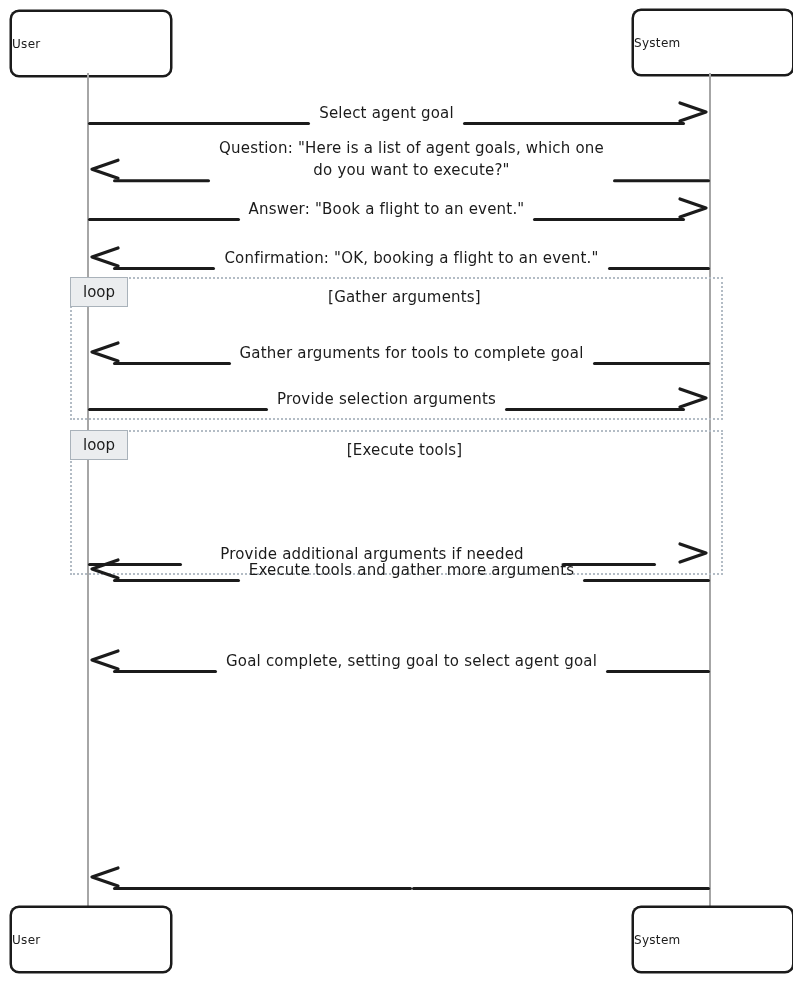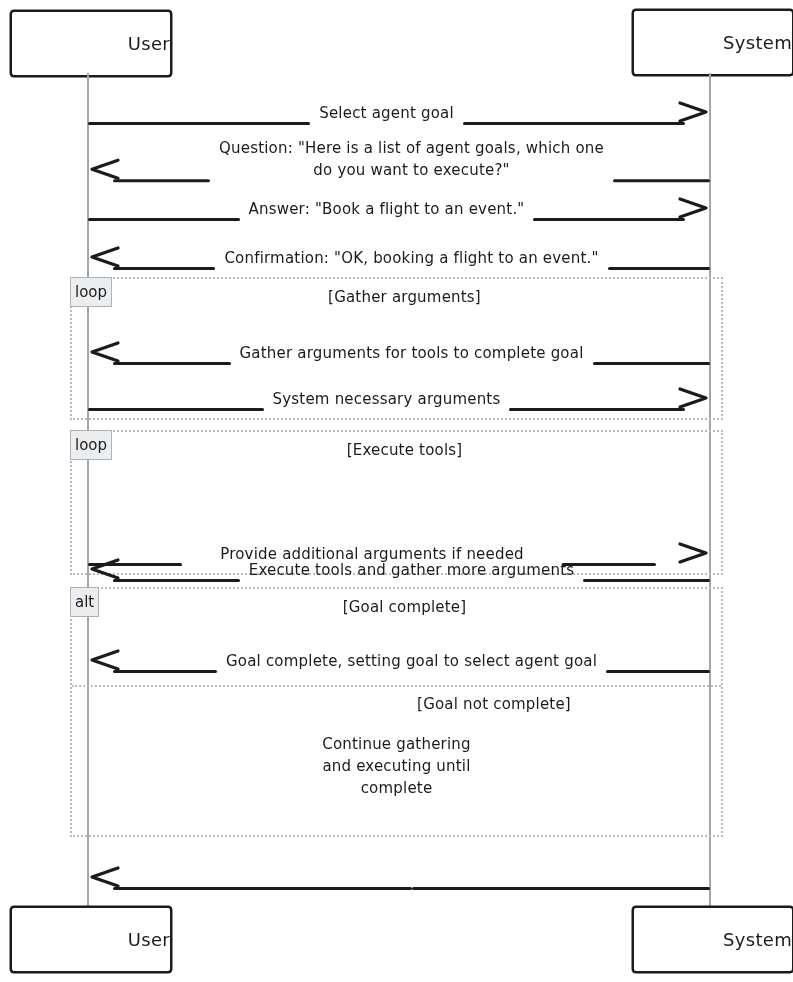--- a/index.html
+++ b/index.html
@@ -4,24 +4,24 @@
 <style>
   html,body{margin:0;padding:0;background:#ffffff;}
   .canvas{
     position:relative;width:793px;height:982px;background:#ffffff;
     font-family:"DejaVu Sans","Liberation Sans",sans-serif;color:#1b1b1b;
     overflow:hidden;
   }
   
   .actor-box{
     position:absolute;width:158px;height:63px;background:#ffffff;
-    border:2.5px solid #1b1b1b;border-radius:4px;
+    border:2.5px solid #1b1b1b;border-radius:9px;
     box-shadow:0 0 0 0.5px #1b1b1b;
-    display:flex;align-items:center;justify-content:flex-end;
-    font-size:18px;letter-spacing:.3px;
+    display:flex;align-items:center;justify-content:flex-start;
+    font-size:12px;letter-spacing:.3px;
   }
   
   .lifeline{position:absolute;top:73px;height:833px;width:1.8px;background:#a6a6a6;}
   
   .msg{
     position:absolute;left:88px;width:622px;
     display:flex;align-items:flex-end;transform:translateY(-50%);
   }
   .seg{flex:1 1 auto;height:3px;background:#1b1b1b;border-radius:2px;min-width:10px;}
   .msg-label{
@@ -29,21 +29,21 @@
     white-space:pre-line;line-height:1.45;letter-spacing:.2px;max-width:470px;
   }
   .head{flex:0 0 auto;display:flex;align-items:center;}
   .head.lft{margin-right:-9px;}
   .head.rgt{margin-left:-9px;}
   .head svg{display:block;}
   
   .frame{position:absolute;left:70px;width:653px;border:2px dotted #b3bcc5;box-sizing:border-box;}
   .frame-label{
     position:absolute;top:-2px;left:-2px;background:#ebedef;border:1.8px solid #a9b2ba;
-    padding:4px 4px;font-size:15px;line-height:1.35;color:#1b1b1b;
+    padding:4px 12px;font-size:15px;line-height:1.35;color:#1b1b1b;
   }
   .frame-cond{position:absolute;top:9px;left:8px;width:100%;text-align:center;font-size:15px;letter-spacing:.2px;}
   .alt-divider{position:absolute;left:0;width:100%;top:96px;border-top:2px dotted #b3bcc5;}
   .else-cond{position:absolute;top:106px;left:195px;right:0;text-align:center;font-size:15px;letter-spacing:.2px;}
   .alt-note{
     position:absolute;top:144px;left:0;width:100%;text-align:center;
     font-size:15px;line-height:22px;white-space:pre-line;letter-spacing:.2px;
   }
 </style>
 </head>
@@ -61,29 +61,20 @@
   <div class="lifeline" style="left:87px;"></div>
   <div class="lifeline" style="left:709px;"></div>
 
   <div class="frame" style="top:277px;height:143px;">
     <div class="frame-label">loop</div>
     <div class="frame-cond">[Gather arguments]</div>
   </div>
   <div class="frame" style="top:430px;height:145px;">
     <div class="frame-label">loop</div>
     <div class="frame-cond">[Execute tools]</div>
-  </div>
-  <div class="frame" style="top:587px;height:250px;">
-    <div class="frame-label">alt</div>
-    <div class="frame-cond">[Goal complete]</div>
-    <div class="alt-divider"></div>
-    <div class="else-cond">[Goal not complete]</div>
-    <div class="alt-note">Continue gathering
-and executing until
-complete</div>
   </div>
 
   <div class="msg" style="top:112px;">
     <span class="seg"></span>
     <span class="msg-label">Select agent goal</span>
     <span class="seg"></span>
     <span class="head rgt">
       <svg width="34" height="26" viewBox="0 0 34 26">
           <path d="M4 4 L30 13 L4 22" fill="none" stroke="#1b1b1b" stroke-width="3.2" stroke-linecap="round" stroke-linejoin="round"></path>
         </svg>
@@ -130,21 +121,21 @@
           <path d="M30 4 L4 13 L30 22" fill="none" stroke="#1b1b1b" stroke-width="3.2" stroke-linecap="round" stroke-linejoin="round"></path>
         </svg>
     </span>
     <span class="seg"></span>
     <span class="msg-label">Gather arguments for tools to complete goal</span>
     <span class="seg"></span>
   </div>
 
   <div class="msg" style="top:398px;">
     <span class="seg"></span>
-    <span class="msg-label">System necessary arguments</span>
+    <span class="msg-label">Provide selection arguments</span>
     <span class="seg"></span>
     <span class="head rgt">
       <svg width="34" height="26" viewBox="0 0 34 26">
           <path d="M4 4 L30 13 L4 22" fill="none" stroke="#1b1b1b" stroke-width="3.2" stroke-linecap="round" stroke-linejoin="round"></path>
         </svg>
     </span>
   </div>
 
   <div class="msg" style="top:537px;margin-top:32px;">
     <span class="head lft">

